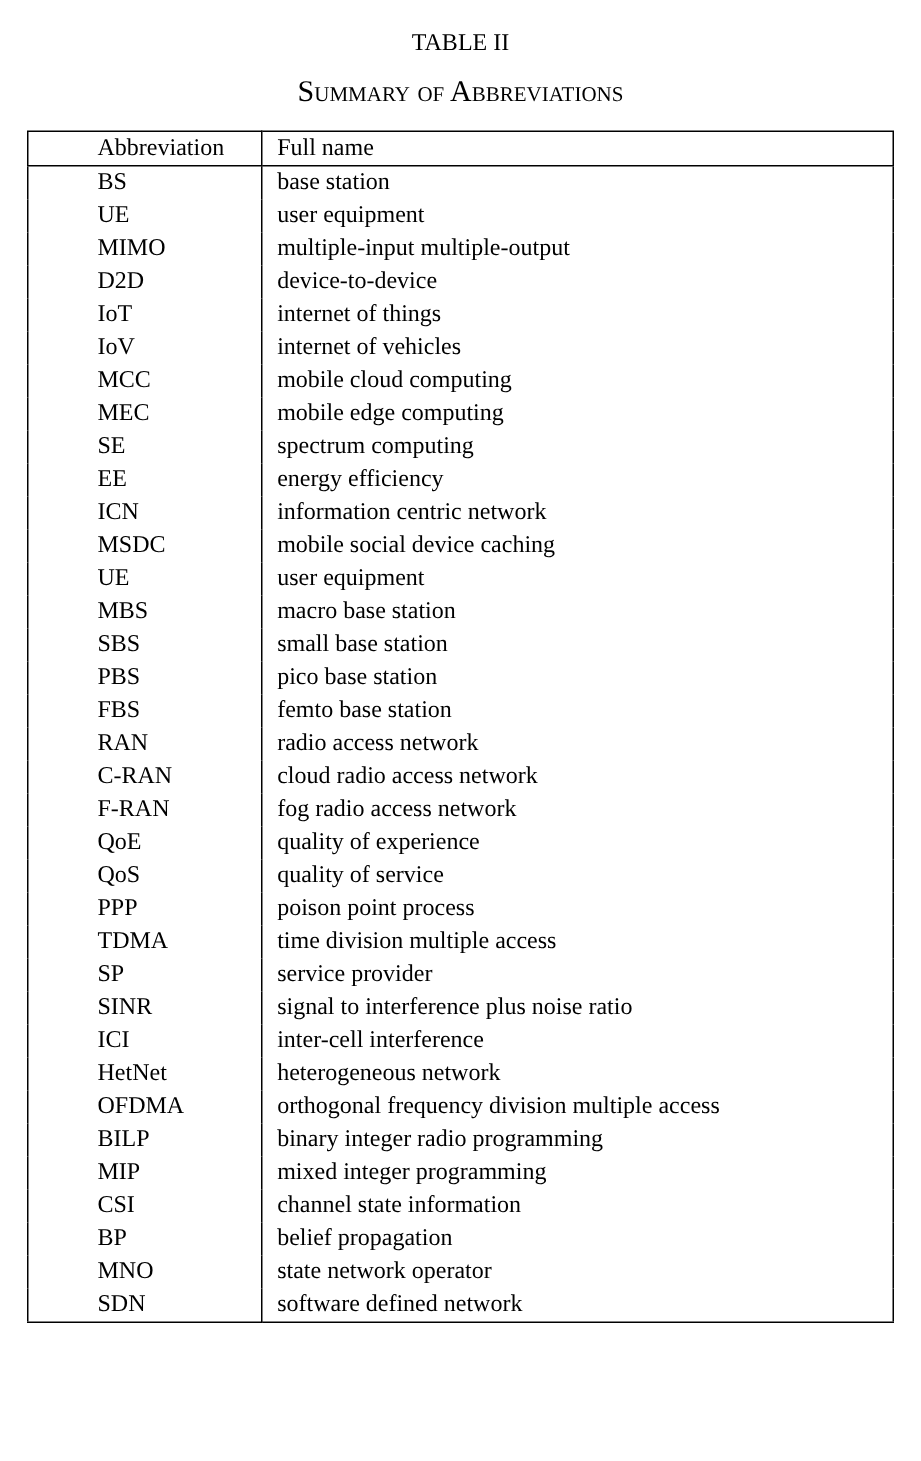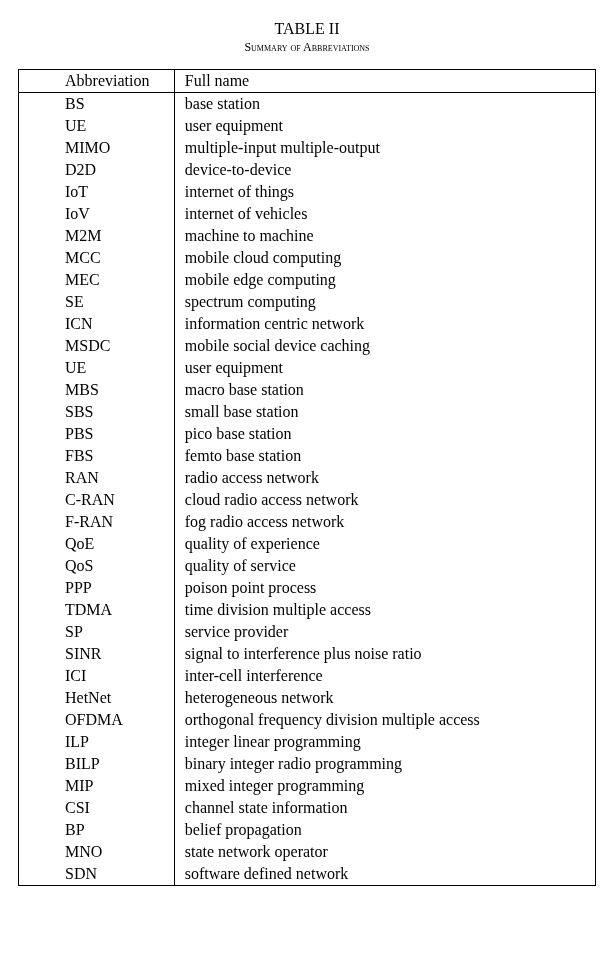--- a/index.html
+++ b/index.html
@@ -7,25 +7,25 @@
       background: #ffffff;
       color: #000000;
       margin: 0;
       padding: 20px 18px;
       width: 614px;
       box-sizing: border-box;
     }
     .table-label {
       text-align: center;
       font-size: 16px;
-      margin-bottom: 2px;
+      margin-bottom: 12px;
     }
     .table-caption {
       text-align: center;
-      font-size: 12px;
+      font-size: 20px;
       font-variant: small-caps;
       margin-bottom: 14px;
     }
     table {
       border-collapse: collapse;
       width: 100%;
       font-size: 16px;
     }
     table th, table td {
       text-align: left;
@@ -95,36 +95,36 @@
       </tr>
       <tr>
         <td class="col-abbr">IoT</td>
         <td class="col-full">internet of things</td>
       </tr>
       <tr>
         <td class="col-abbr">IoV</td>
         <td class="col-full">internet of vehicles</td>
       </tr>
       <tr>
-        <td class="col-abbr">M2M</td>
-        <td class="col-full">machine to machine</td>
-      </tr>
-      <tr>
         <td class="col-abbr">MCC</td>
         <td class="col-full">mobile cloud computing</td>
       </tr>
       <tr>
         <td class="col-abbr">MEC</td>
         <td class="col-full">mobile edge computing</td>
       </tr>
       <tr>
         <td class="col-abbr">SE</td>
         <td class="col-full">spectrum computing</td>
       </tr>
       <tr>
+        <td class="col-abbr">EE</td>
+        <td class="col-full">energy efficiency</td>
+      </tr>
+      <tr>
         <td class="col-abbr">ICN</td>
         <td class="col-full">information centric network</td>
       </tr>
       <tr>
         <td class="col-abbr">MSDC</td>
         <td class="col-full">mobile social device caching</td>
       </tr>
       <tr>
         <td class="col-abbr">UE</td>
         <td class="col-full">user equipment</td>
@@ -185,24 +185,20 @@
         <td class="col-abbr">ICI</td>
         <td class="col-full">inter-cell interference</td>
       </tr>
       <tr>
         <td class="col-abbr">HetNet</td>
         <td class="col-full">heterogeneous network</td>
       </tr>
       <tr>
         <td class="col-abbr">OFDMA</td>
         <td class="col-full">orthogonal frequency division multiple access</td>
-      </tr>
-      <tr>
-        <td class="col-abbr">ILP</td>
-        <td class="col-full">integer linear programming</td>
       </tr>
       <tr>
         <td class="col-abbr">BILP</td>
         <td class="col-full">binary integer radio programming</td>
       </tr>
       <tr>
         <td class="col-abbr">MIP</td>
         <td class="col-full">mixed integer programming</td>
       </tr>
       <tr>

